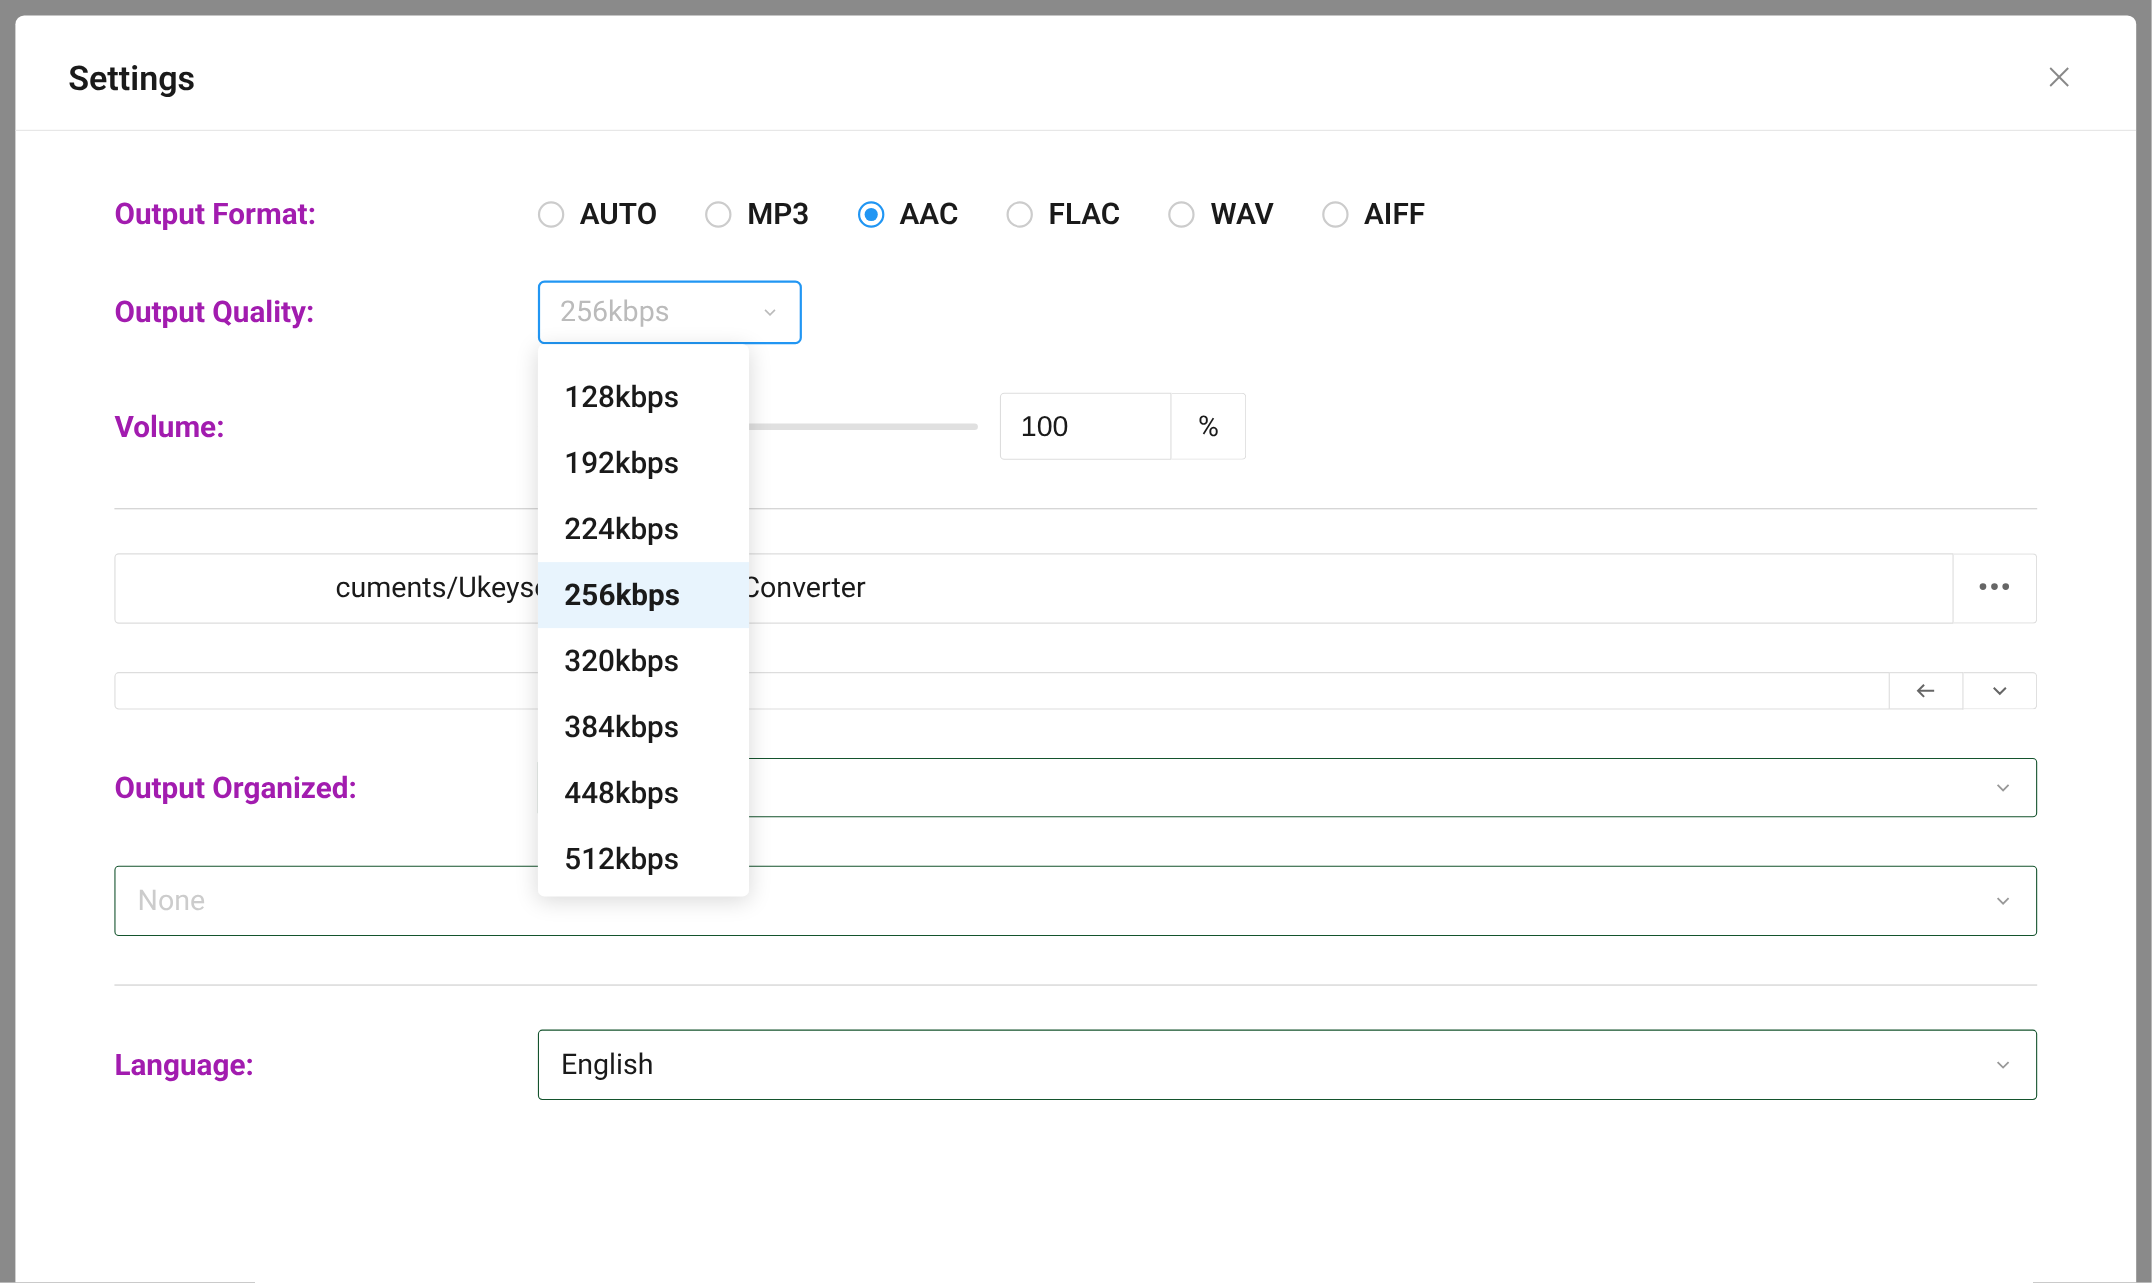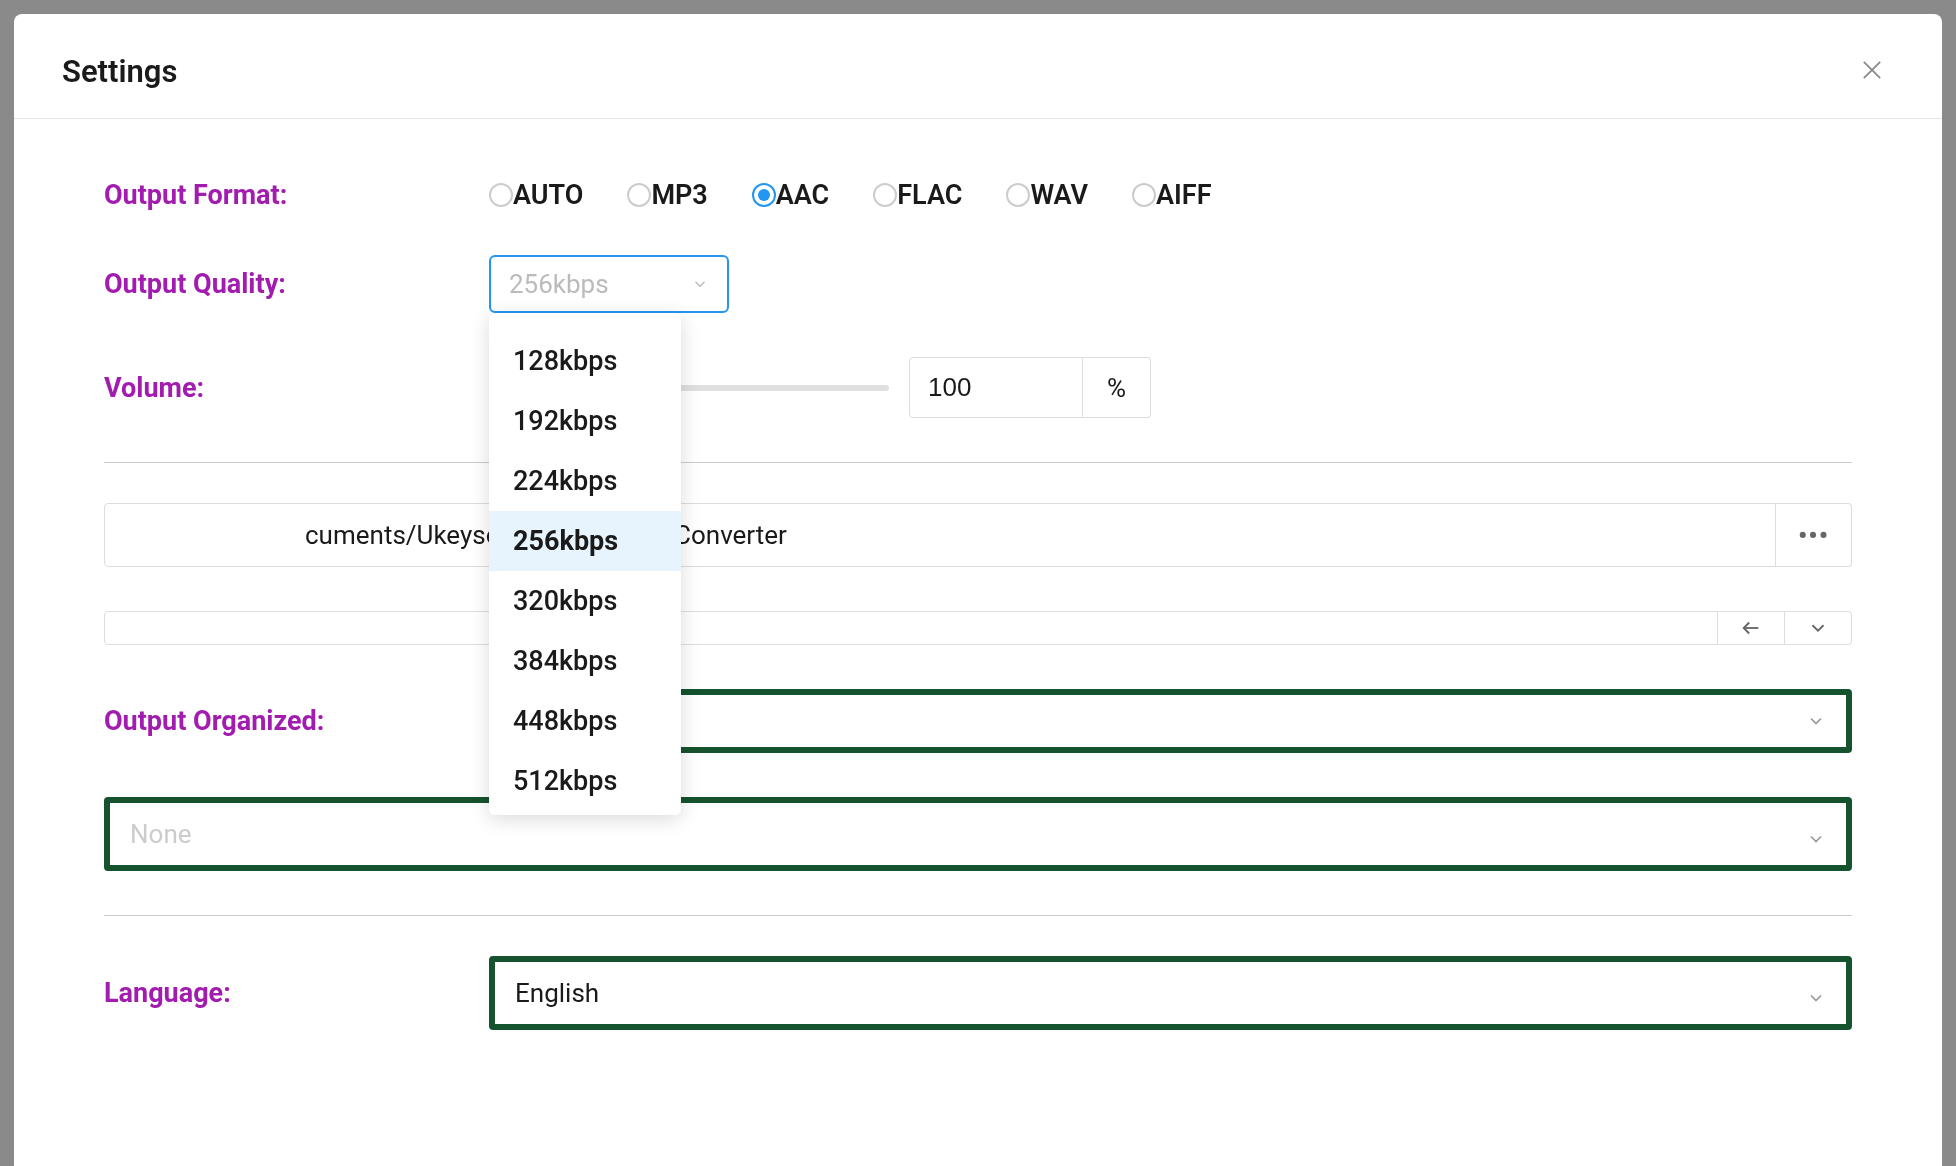--- a/index.html
+++ b/index.html
@@ -72,20 +72,21 @@
   position: relative;
 }
 .radio-group {
   display: flex;
   gap: 44px;
   align-items: center;
 }
 .radio-item {
   display: flex;
   align-items: center;
+  gap: 14px;
   cursor: pointer;
 }
 .radio-circle {
   width: 24px;
   height: 24px;
   border: 2px solid #ccc;
   border-radius: 50%;
   display: flex;
   align-items: center;
   justify-content: center;
@@ -173,21 +174,21 @@
   position: relative;
 }
 .volume-input-group {
   display: flex;
 }
 .volume-input {
   border: 1px solid #ddd;
   border-radius: 4px 0 0 4px;
   padding: 14px 18px;
   font-size: 26px;
-  width: 174px;
+  width: 156px;
   color: #1a1a1a;
 }
 .volume-unit {
   border: 1px solid #ddd;
   border-left: none;
   border-radius: 0 4px 4px 0;
   padding: 14px 24px;
   font-size: 26px;
   color: #1a1a1a;
   display: flex;
@@ -222,28 +223,28 @@
   height: 22px;
 }
 .ellipsis {
   font-size: 26px;
   font-weight: 700;
   letter-spacing: 1px;
   line-height: 1;
 }
 .select-input {
   flex: 1;
-  border: 6px solid #14532d;
+  border: 1px solid #14532d;
   border-radius: 4px;
   padding: 16px 20px;
   font-size: 26px;
   color: #1a1a1a;
   display: flex;
   justify-content: space-between;
-  align-items: flex-end;
+  align-items: center;
   cursor: pointer;
 }
 .select-input .chev {
   color: #999;
 }
 .output-folder-row .form-label,
 .output-filename-row .form-label,
 .output-organized-row .form-label,
 .after-converting-row .form-label,
 .language-row .form-label {

